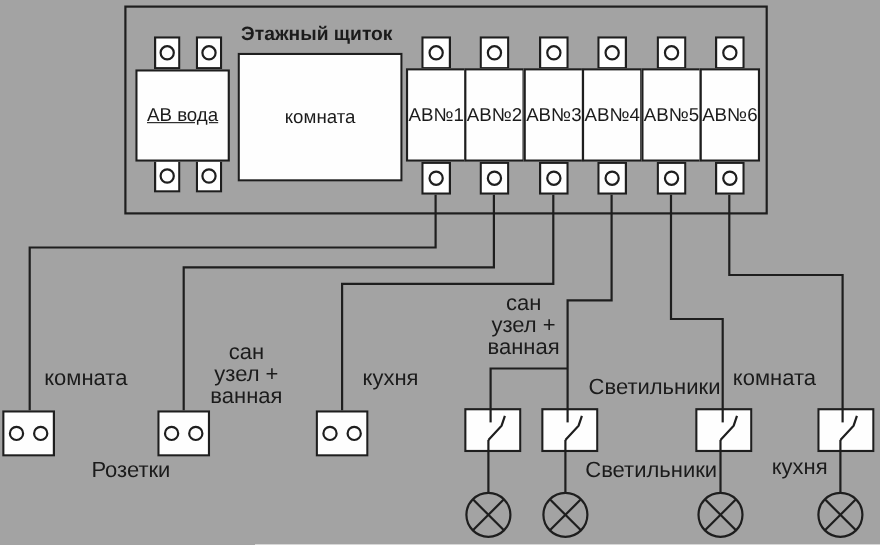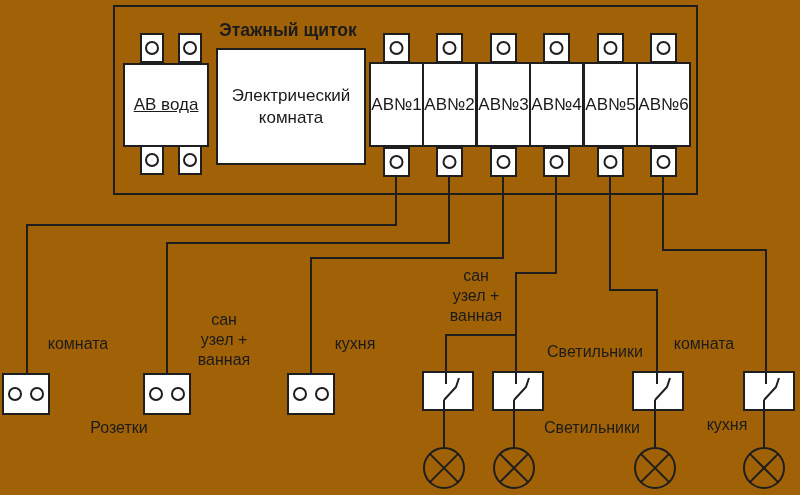--- a/index.html
+++ b/index.html
@@ -1,19 +1,19 @@
 <!DOCTYPE html>
 <html><head>
 <meta charset="utf-8">
 <style>
   html,body{margin:0;padding:0;background:#ffffff;}
   .canvas{
     position:relative;
     width:800px;height:495px;
-    background:#a16207;
+    background:#a3a3a3;
     font-family:"Liberation Sans","DejaVu Sans",sans-serif;
     color:#1b1b1b;
     overflow:hidden;
   }
   .box{
     position:absolute;
     border:2px solid #1e1e1e;
     background:#fefefe;
     box-sizing:border-box;
   }
@@ -26,21 +26,21 @@
     display:flex;flex-direction:row;align-items:center;justify-content:center;
     line-height:20px;font-size:17px;
   }
   .meter div{line-height:22px;font-size:17px;}
   .water span{font-size:17px;text-decoration:underline;}
   .lbl{
     position:absolute;
     transform:translateX(-50%);
     text-align:center;
     white-space:nowrap;
-    font-size:16px;
+    font-size:20px;
     line-height:20px;
   }
   .title{font-weight:bold;font-size:17.5px;}
   svg.overlay{position:absolute;left:0;top:0;pointer-events:none;}
   svg.overlay *{vector-effect:non-scaling-stroke;}
 </style>
 </head>
 <body>
 
 <div class="canvas">
@@ -53,21 +53,20 @@
   <div class="box" style="left:178px;top:33px;width:24px;height:30px;"></div>
 
   <div class="box" style="left:140px;top:145px;width:24px;height:30px;"></div>
   <div class="box" style="left:178px;top:145px;width:24px;height:30px;"></div>
 
   <div class="box cellc water" style="left:123px;top:63px;width:86px;height:84px;">
     <span>АВ вода</span>
   </div>
 
   <div class="box cellc meter" style="left:216px;top:48px;width:150px;height:117px;flex-direction:column;">
-    <div>Электрический</div>
     <div>комната</div>
   </div>
 
   <div class="box" style="left:383px;top:33px;width:27px;height:30px;"></div>
   <div class="box" style="left:436px;top:33px;width:27px;height:30px;"></div>
   <div class="box" style="left:490px;top:33px;width:27px;height:30px;"></div>
   <div class="box" style="left:543px;top:33px;width:27px;height:30px;"></div>
   <div class="box" style="left:597px;top:33px;width:27px;height:30px;"></div>
   <div class="box" style="left:650px;top:33px;width:27px;height:30px;"></div>
 

